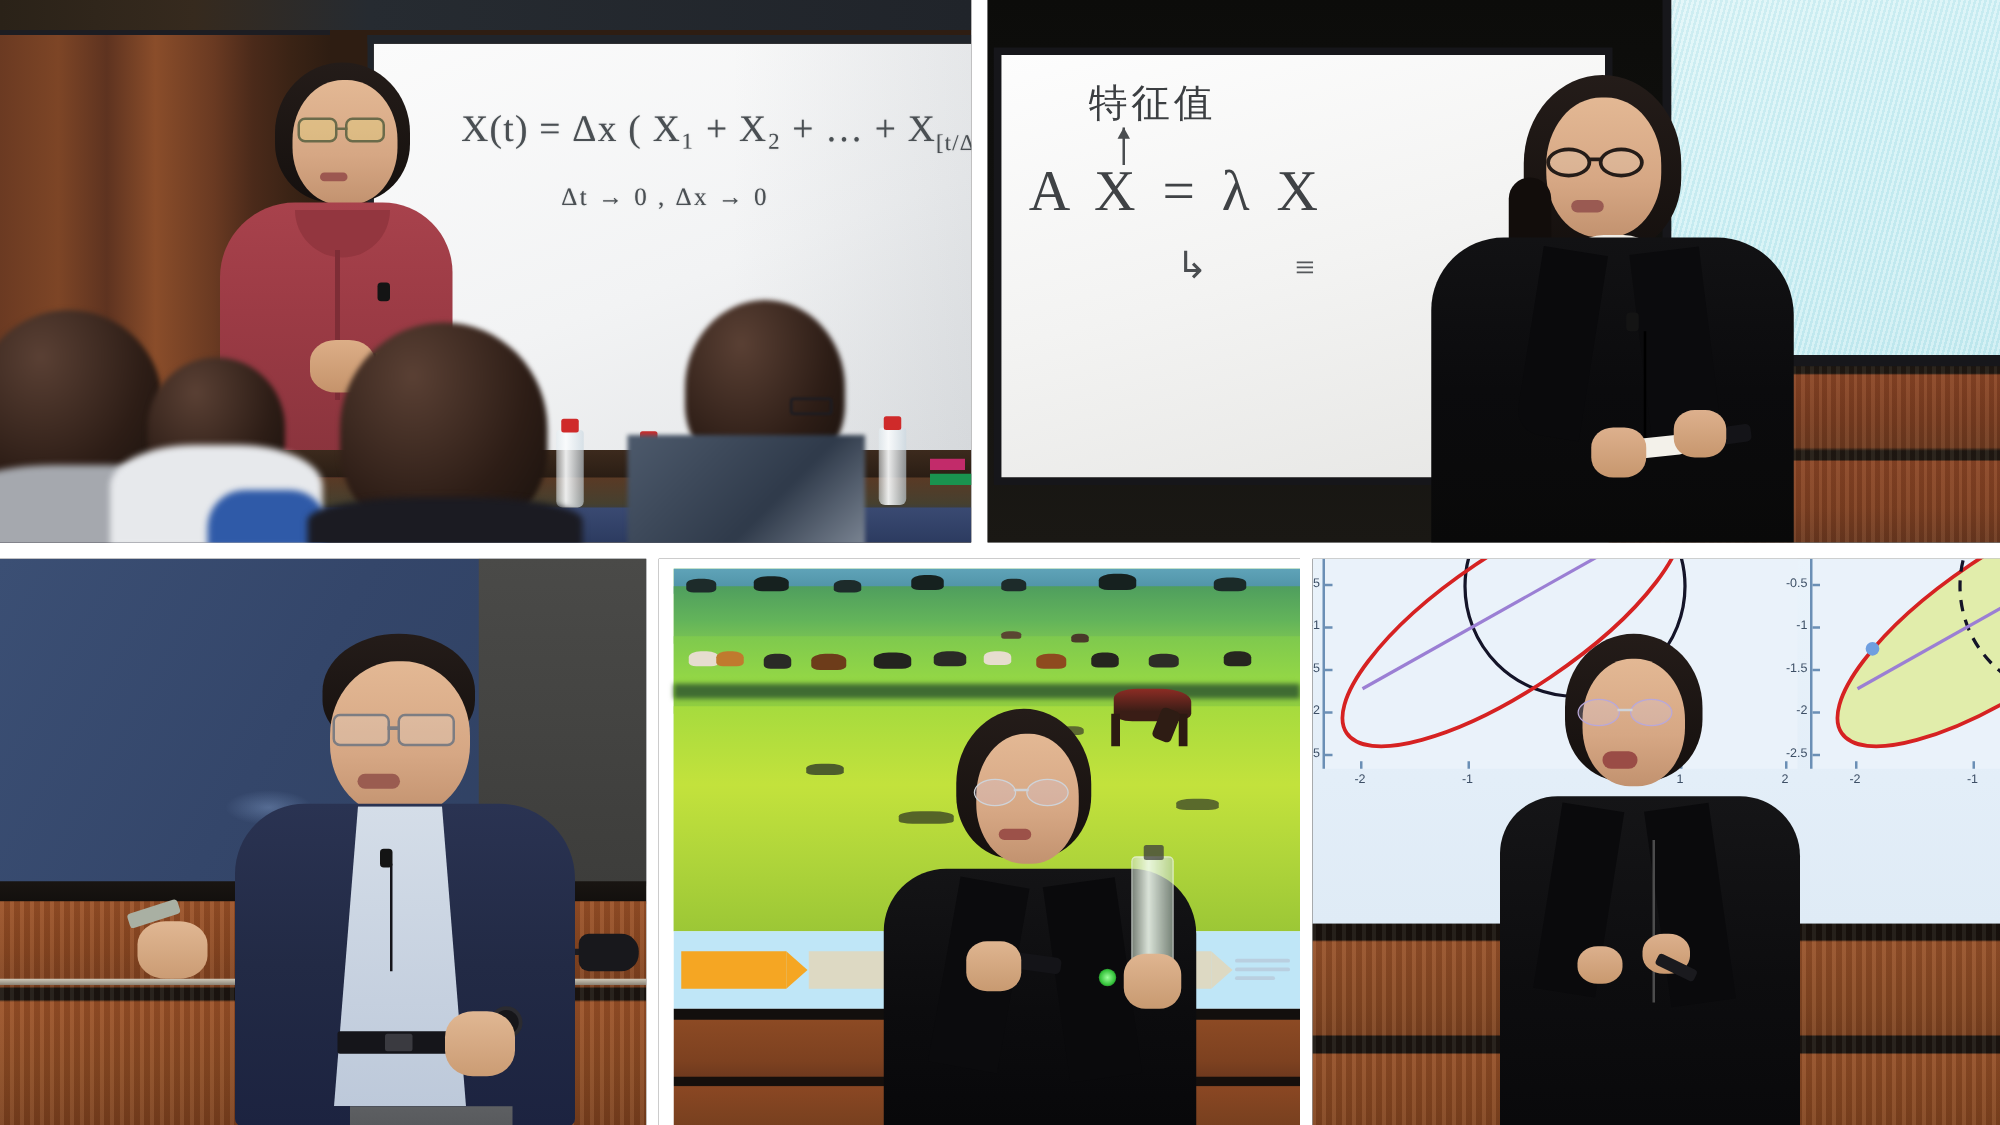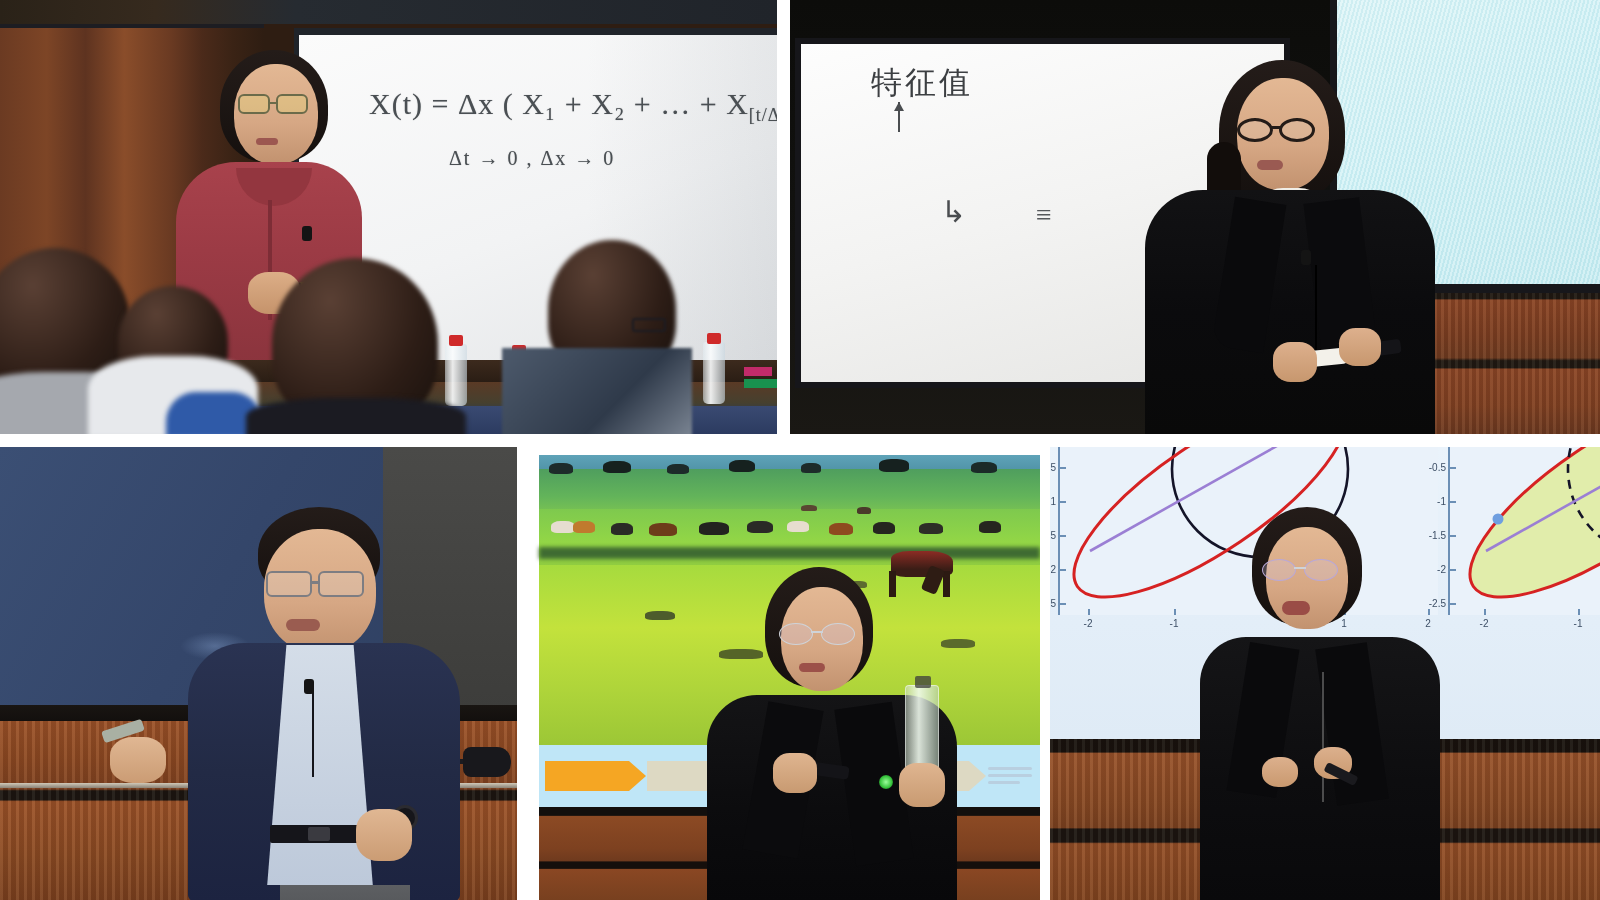--- a/index.html
+++ b/index.html
@@ -466,20 +466,21 @@
     <div style="position:absolute;left:502px;top:348px;width:190px;height:92px;background:linear-gradient(135deg,#4d5a6c 0%,#2f3a4a 60%,#7d8795 100%);filter:blur(1.6px);"></div>
     <div style="position:absolute;left:632px;top:318px;width:34px;height:14px;border:2px solid #1c1c22;border-radius:3px;filter:blur(0.8px);"></div>
   </div>
 
   <div class="panel" id="panel-2">
     <div class="p2-dark"></div>
 
     <div class="p2-board">
       <div class="p2-cjk">特征值</div>
       <div class="p2-arrowup"></div>
+      <div class="p2-eq">A X = λ X</div>
       <div class="p2-hook">↳</div>
       <div class="p2-ellipse-note">≡</div>
     </div>
 
     <div class="p2-screen">
       <div class="p2-screen-scan"></div>
     </div>
     <div class="p2-wood">
       <div class="p2-woodgrain"></div>
     </div>

